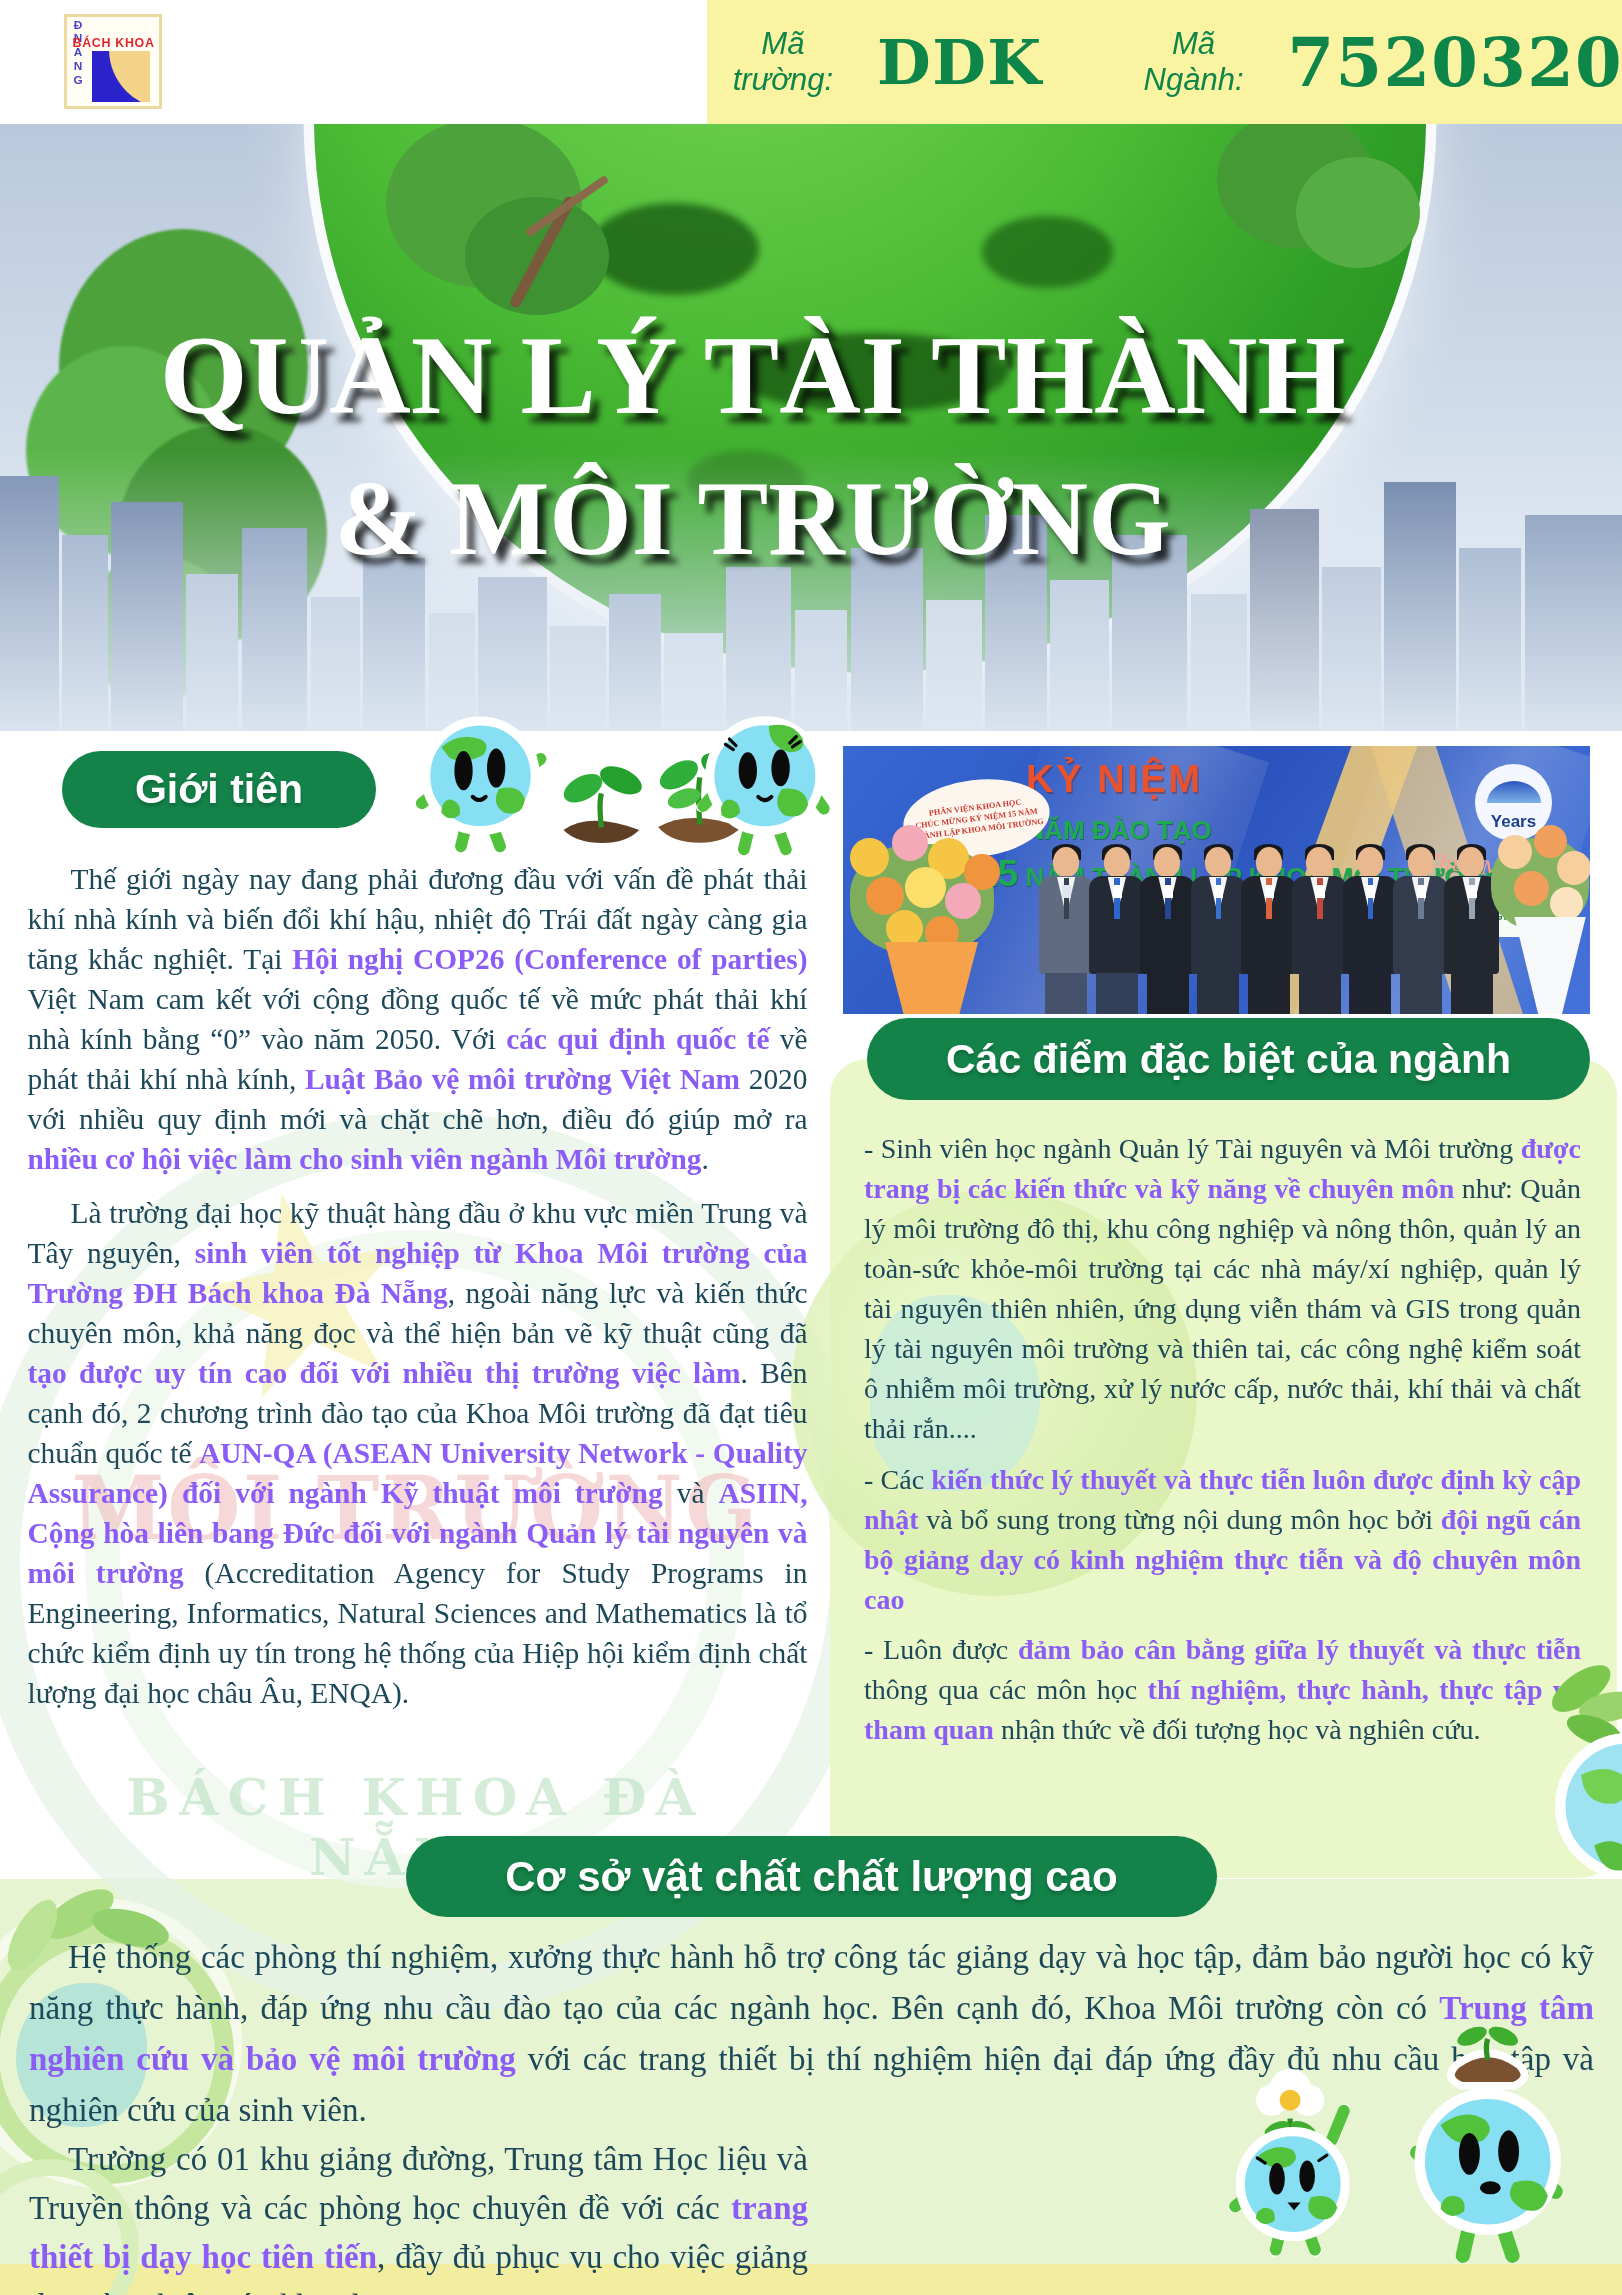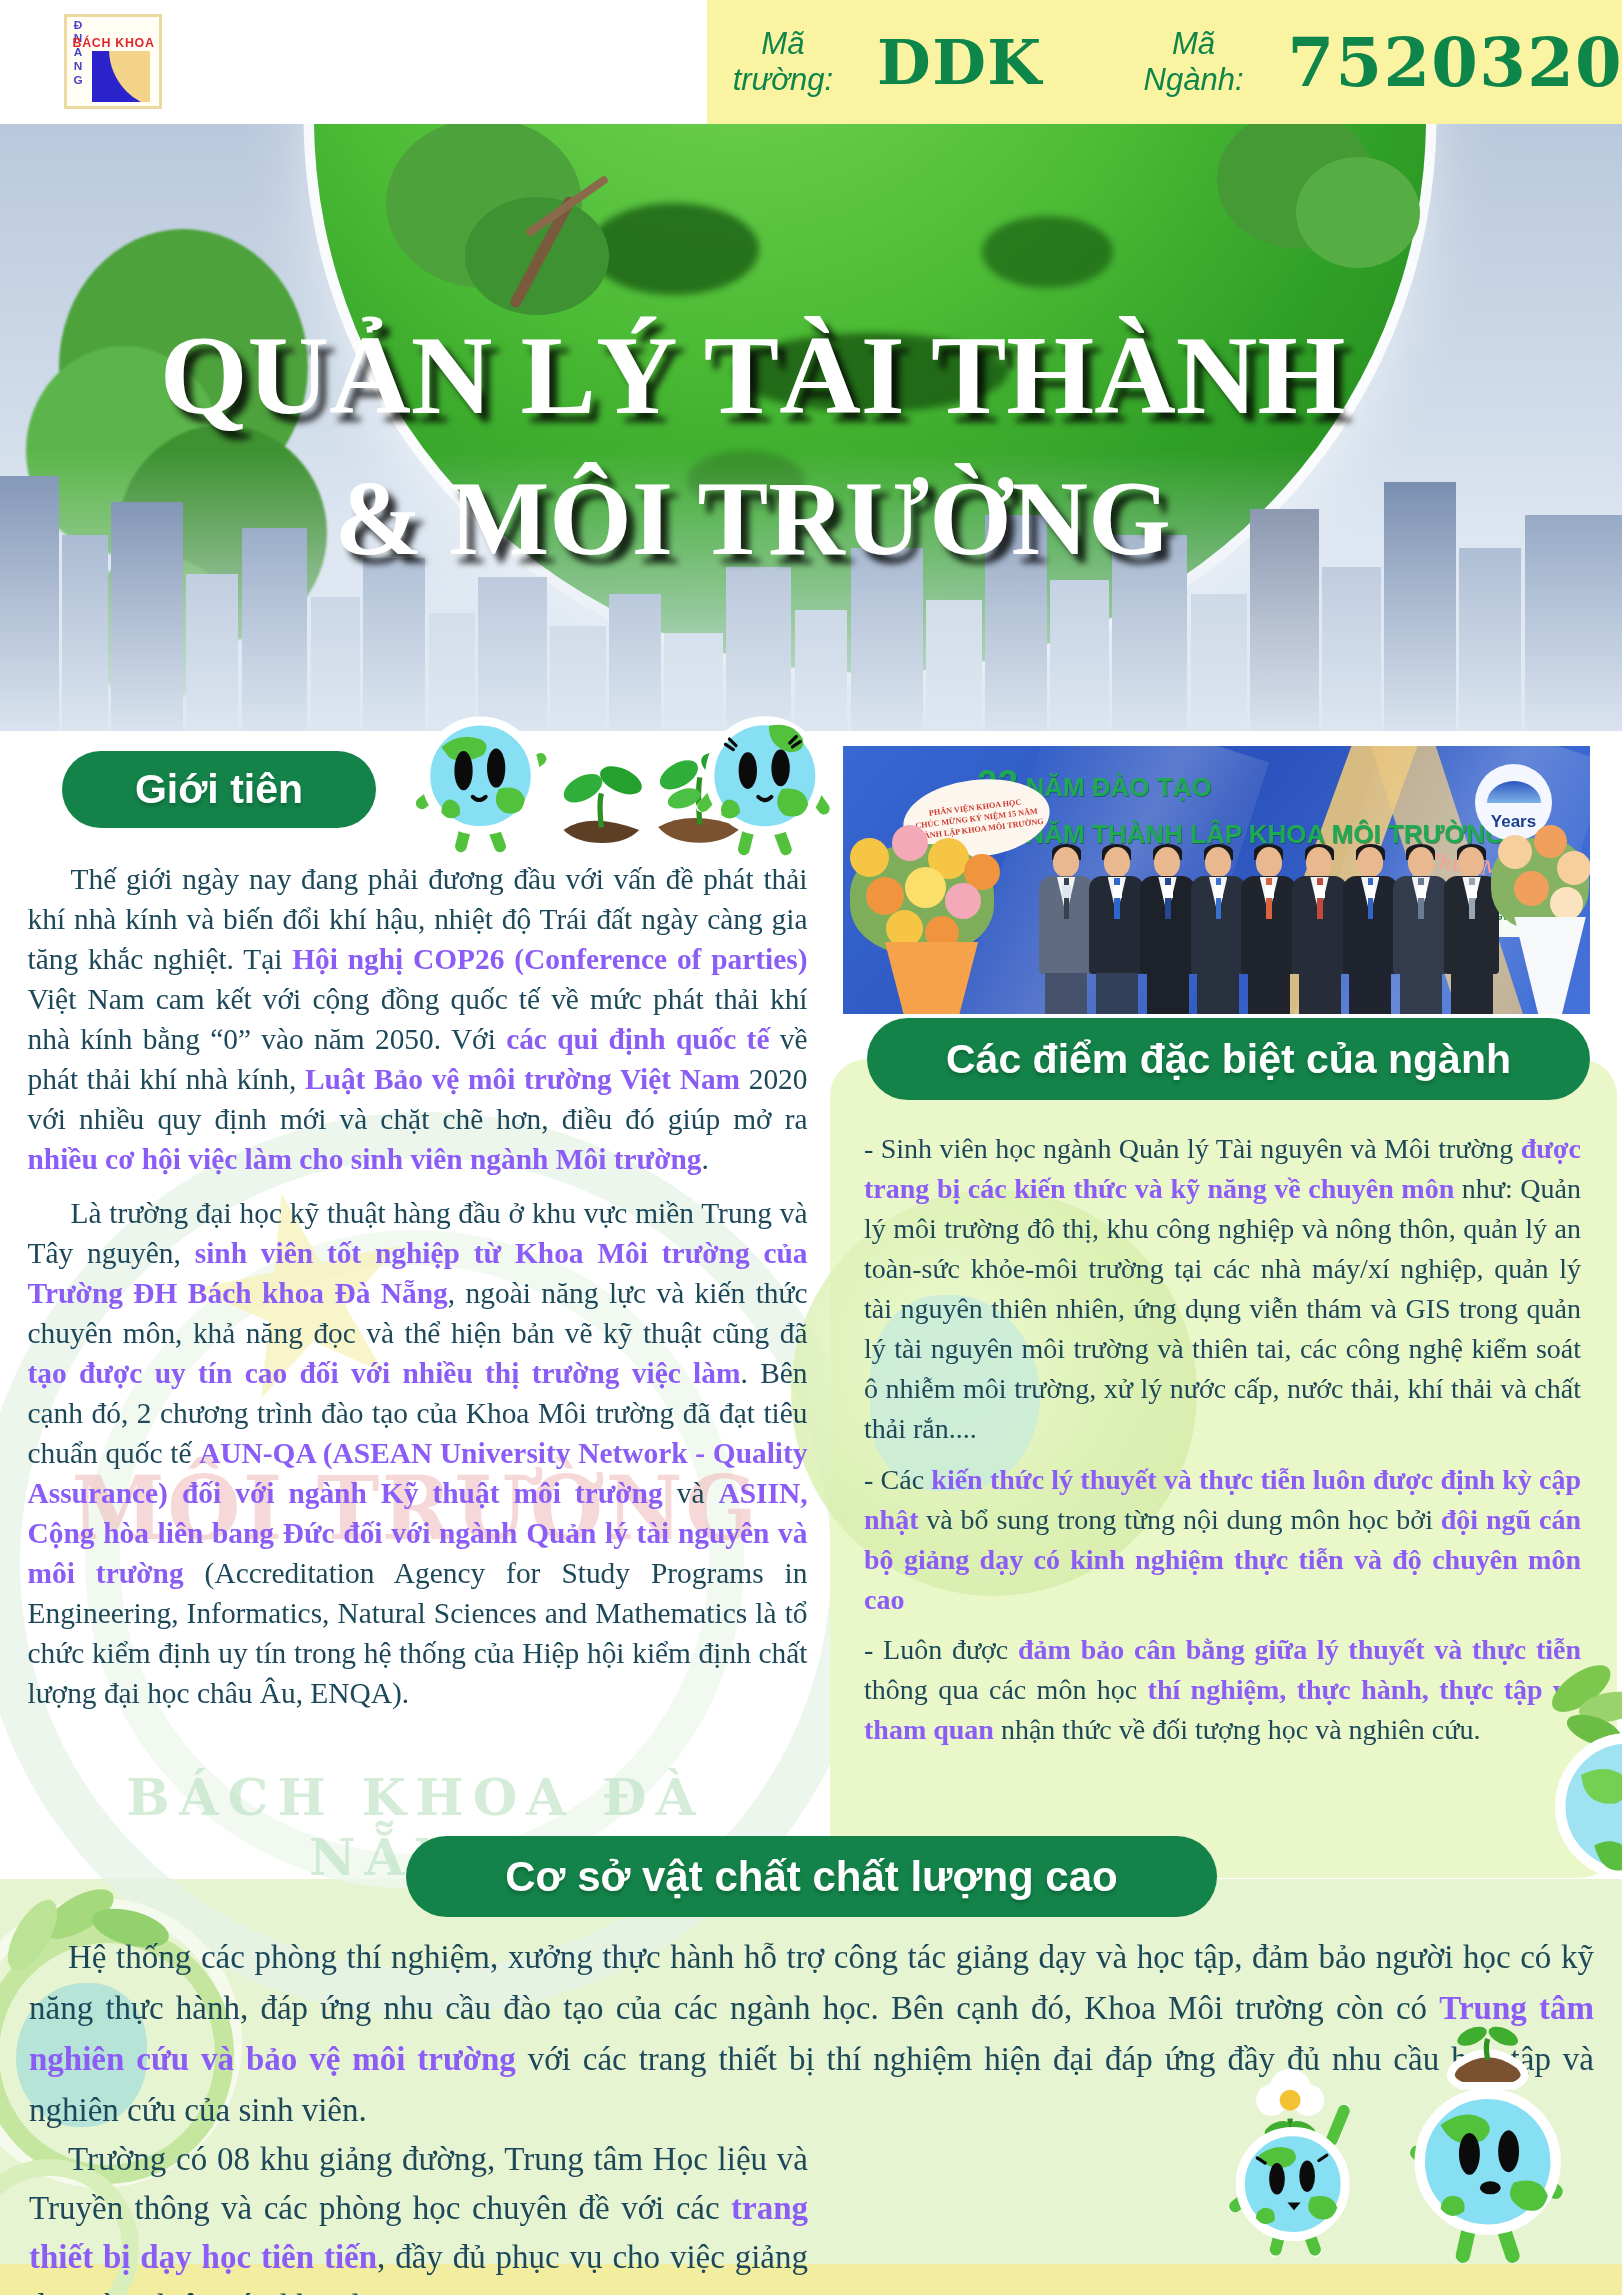--- a/index.html
+++ b/index.html
@@ -294,20 +294,21 @@
     <p><span>Là trường đại học kỹ thuật hàng đầu ở khu vực miền Trung và Tây nguyên, </span><b>sinh viên tốt nghiệp từ Khoa Môi trường của Trường ĐH Bách khoa Đà Nẵng</b><span>, ngoài năng lực và kiến thức chuyên môn, khả năng đọc và thể hiện bản vẽ kỹ thuật cũng đã </span><b>tạo được uy tín cao đối với nhiều thị trường việc làm</b><span>. Bên cạnh đó, 2 chương trình đào tạo của Khoa Môi trường đã đạt tiêu chuẩn quốc tế </span><b>AUN-QA (ASEAN University Network - Quality Assurance) đối với ngành Kỹ thuật môi trường</b><span> và </span><b>ASIIN, Cộng hòa liên bang Đức đối với ngành Quản lý tài nguyên và môi trường</b><span> (Accreditation Agency for Study Programs in Engineering, Informatics, Natural Sciences and Mathematics là tổ chức kiểm định uy tín trong hệ thống của Hiệp hội kiểm định chất lượng đại học châu Âu, ENQA).</span></p>
   </div>
 
   <div class="photo">
     <div class="vband" style="left:458px;top:-26px;transform:rotate(20deg);"></div>
     <div class="vband" style="left:576px;top:-26px;transform:rotate(-18deg);opacity:.75;"></div>
     <div class="light" style="left:157px;top:-26px;"></div>
     <div class="light" style="left:497px;top:-26px;"></div>
 
     <div class="ph-caption">
+      <div class="ph-l1">KỶ NIỆM</div>
       <div class="ph-l2"><span class="n">22</span><span class="t"> NĂM ĐÀO TẠO</span></div>
       <div class="ph-l3"><span class="n">15</span><span class="t"> NĂM THÀNH LẬP KHOA MÔI TRƯỜNG</span></div>
     </div>
 
     <div class="years">
         <span>Years</span>
       </div>
     <div class="oval-sign">PHÂN VIỆN KHOA HỌC
 CHÚC MỪNG KỶ NIỆM 15 NĂM
 THÀNH LẬP KHOA MÔI TRƯỜNG</div>
@@ -456,21 +457,21 @@
   <div class="ring2"></div>
 
   <div class="pill" style="left:406px;top:1836px;width:811px;height:81px;border-radius:41px;font-size:42px;">
     <span>Cơ sở vật chất chất lượng cao</span>
   </div>
 
   <div class="bottom-text bt1">
     <p><span>Hệ thống các phòng thí nghiệm, xưởng thực hành hỗ trợ công tác giảng dạy và học tập, đảm bảo người học có kỹ năng thực hành, đáp ứng nhu cầu đào tạo của các ngành học. Bên cạnh đó, Khoa Môi trường còn có </span><b>Trung tâm nghiên cứu và bảo vệ môi trường</b><span> với các trang thiết bị thí nghiệm hiện đại đáp ứng đầy đủ nhu cầu học tập và nghiên cứu của sinh viên.</span></p>
   </div>
   <div class="bottom-text bt2">
-    <p><span>Trường có 08 khu giảng đường, Trung tâm Học liệu và Truyền thông và các phòng học chuyên đề với các </span><b>trang thiết bị dạy học tiên tiến</b><span>, đầy đủ phục vụ cho việc giảng dạy và nghiên cứu khoa học.</span></p>
+    <p><span>Trường có 01 khu giảng đường, Trung tâm Học liệu và Truyền thông và các phòng học chuyên đề với các </span><b>trang thiết bị dạy học tiên tiến</b><span>, đầy đủ phục vụ cho việc giảng dạy và nghiên cứu khoa học.</span></p>
   </div>
 
   <svg class="abs" style="left:1214px;top:2032px;z-index:5;" width="164" height="236" viewBox="0 0 125 180">
     <g stroke="#ffffff" stroke-width="7" stroke-linecap="round">
       <line x1="92" y1="82" x2="100" y2="58"></line>
         <line x1="30" y1="120" x2="14" y2="134"></line>
       <line x1="50" y1="152" x2="46" y2="168"></line>
         <line x1="72" y1="152" x2="78" y2="168"></line>
     </g>
     <g stroke="#52c23d" stroke-width="9" stroke-linecap="round">

